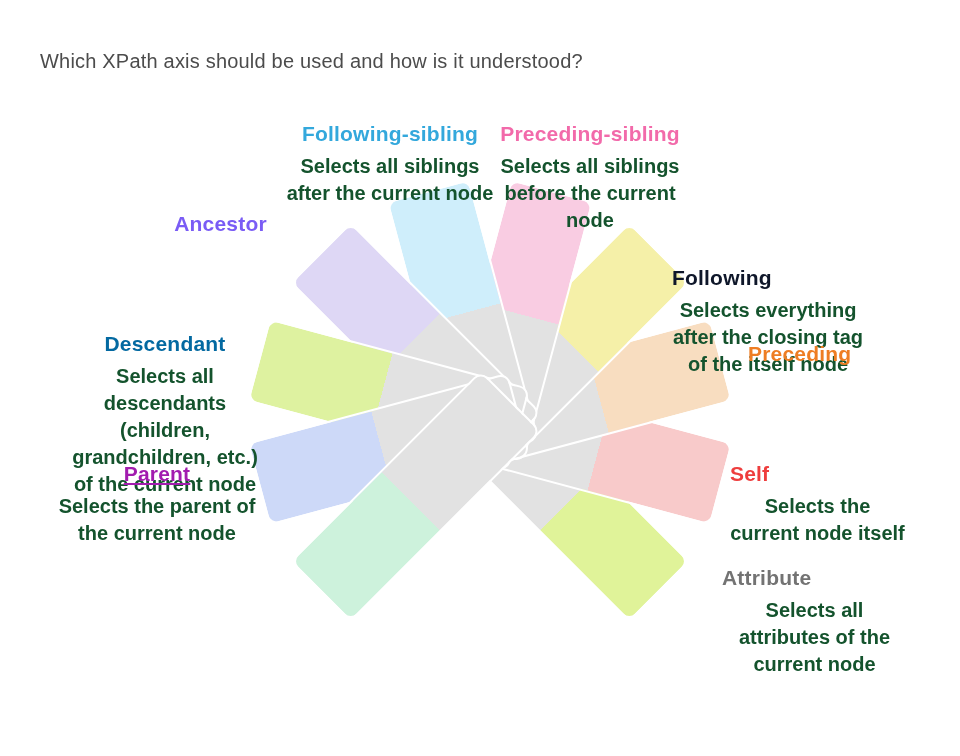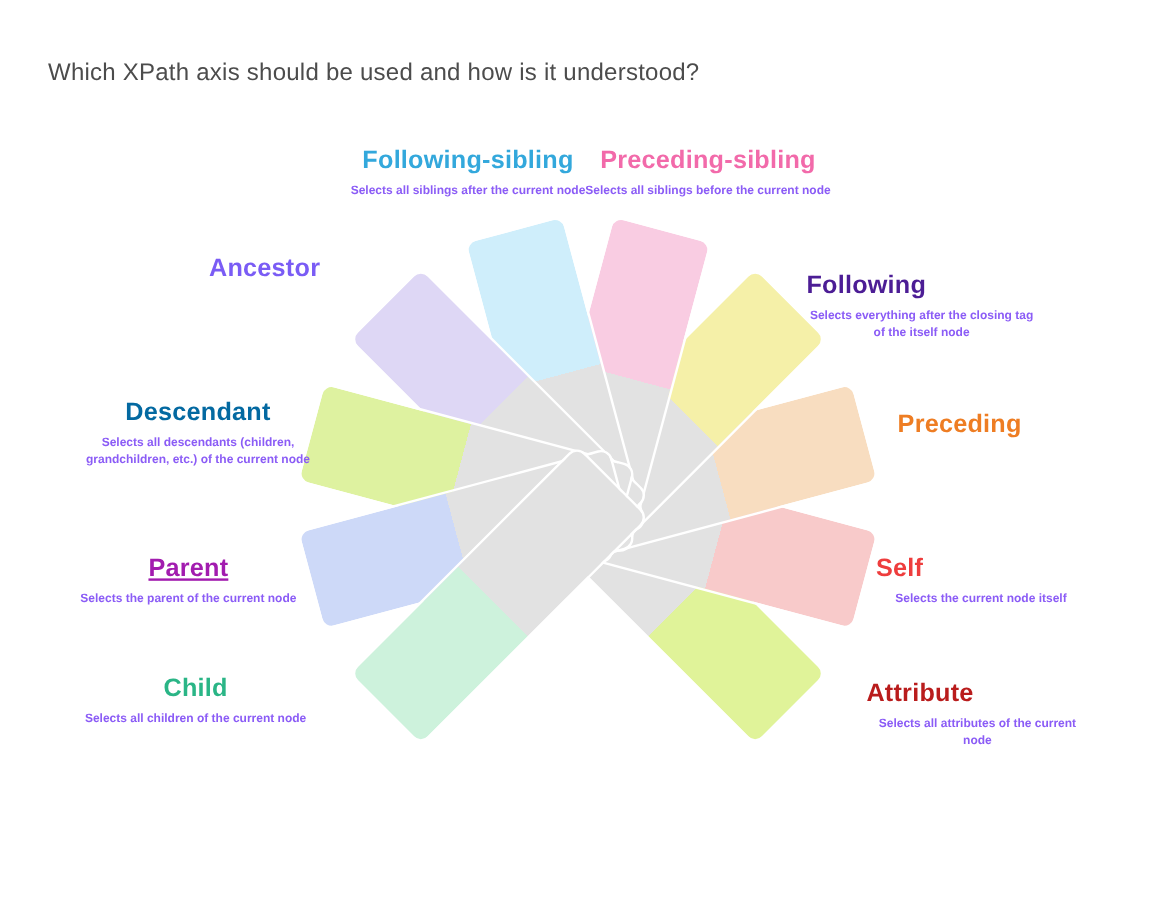--- a/index.html
+++ b/index.html
@@ -42,24 +42,24 @@
   
   .axis-label{position:absolute;}
   .axis-label h2{
     margin:0 0 7px 0;
     font-size:21px;
     font-weight:bold;
     letter-spacing:.2px;
   }
   .axis-label p{
     margin:0;
-    font-size:10px;
+    font-size:20px;
     font-weight:700;
     line-height:1.35;
-    color:#8b5cf6;
+    color:#14532d;
     text-align:center;
   }
   .align-center{text-align:center;}
   .align-left{text-align:left;}
 
   .pos-following-sibling{left:278px;top:122px;width:224px;}
   .pos-preceding-sibling{left:478px;top:122px;width:224px;}
   .pos-ancestor         {left:128px;top:212px;width:185px;}
   .pos-descendant       {left:66px; top:332px;width:198px;}
   .pos-parent           {left:58px; top:462px;width:198px;}
@@ -106,37 +106,33 @@
   <div class="axis-label align-center pos-descendant">
     <h2 style="color: #0369a1;">Descendant</h2>
     <p>Selects all descendants (children, grandchildren, etc.) of the current node</p>
   </div>
 
   <div class="axis-label align-center pos-parent">
     <h2 style="color: #a21caf; text-decoration: underline;">Parent</h2>
     <p>Selects the parent of the current node</p>
   </div>
 
-  <div class="axis-label align-center pos-child">
-    <h2 style="color: rgb(42, 181, 134);">Child</h2>
-    <p>Selects all children of the current node</p>
-  </div>
 
   <div class="axis-label align-left pos-following">
-    <h2 style="color: #4c1d95;">Following</h2>
+    <h2 style="color: #0f172a; margin-top: 40px;">Following</h2>
     <p>Selects everything after the closing tag of the itself node</p>
   </div>
 
   <div class="axis-label align-left pos-preceding">
     <h2 style="color: rgb(238, 125, 35); margin-left: 26px;">Preceding</h2>
   </div>
 
   <div class="axis-label align-left pos-self">
     <h2 style="color: rgb(238, 61, 61);">Self</h2>
     <p>Selects the current node itself</p>
   </div>
 
   <div class="axis-label align-left pos-attribute">
-    <h2 style="color: #b91c1c;">Attribute</h2>
+    <h2 style="color: #737373;">Attribute</h2>
     <p>Selects all attributes of the current node</p>
   </div>
 
 </div>
 
 </body></html>

